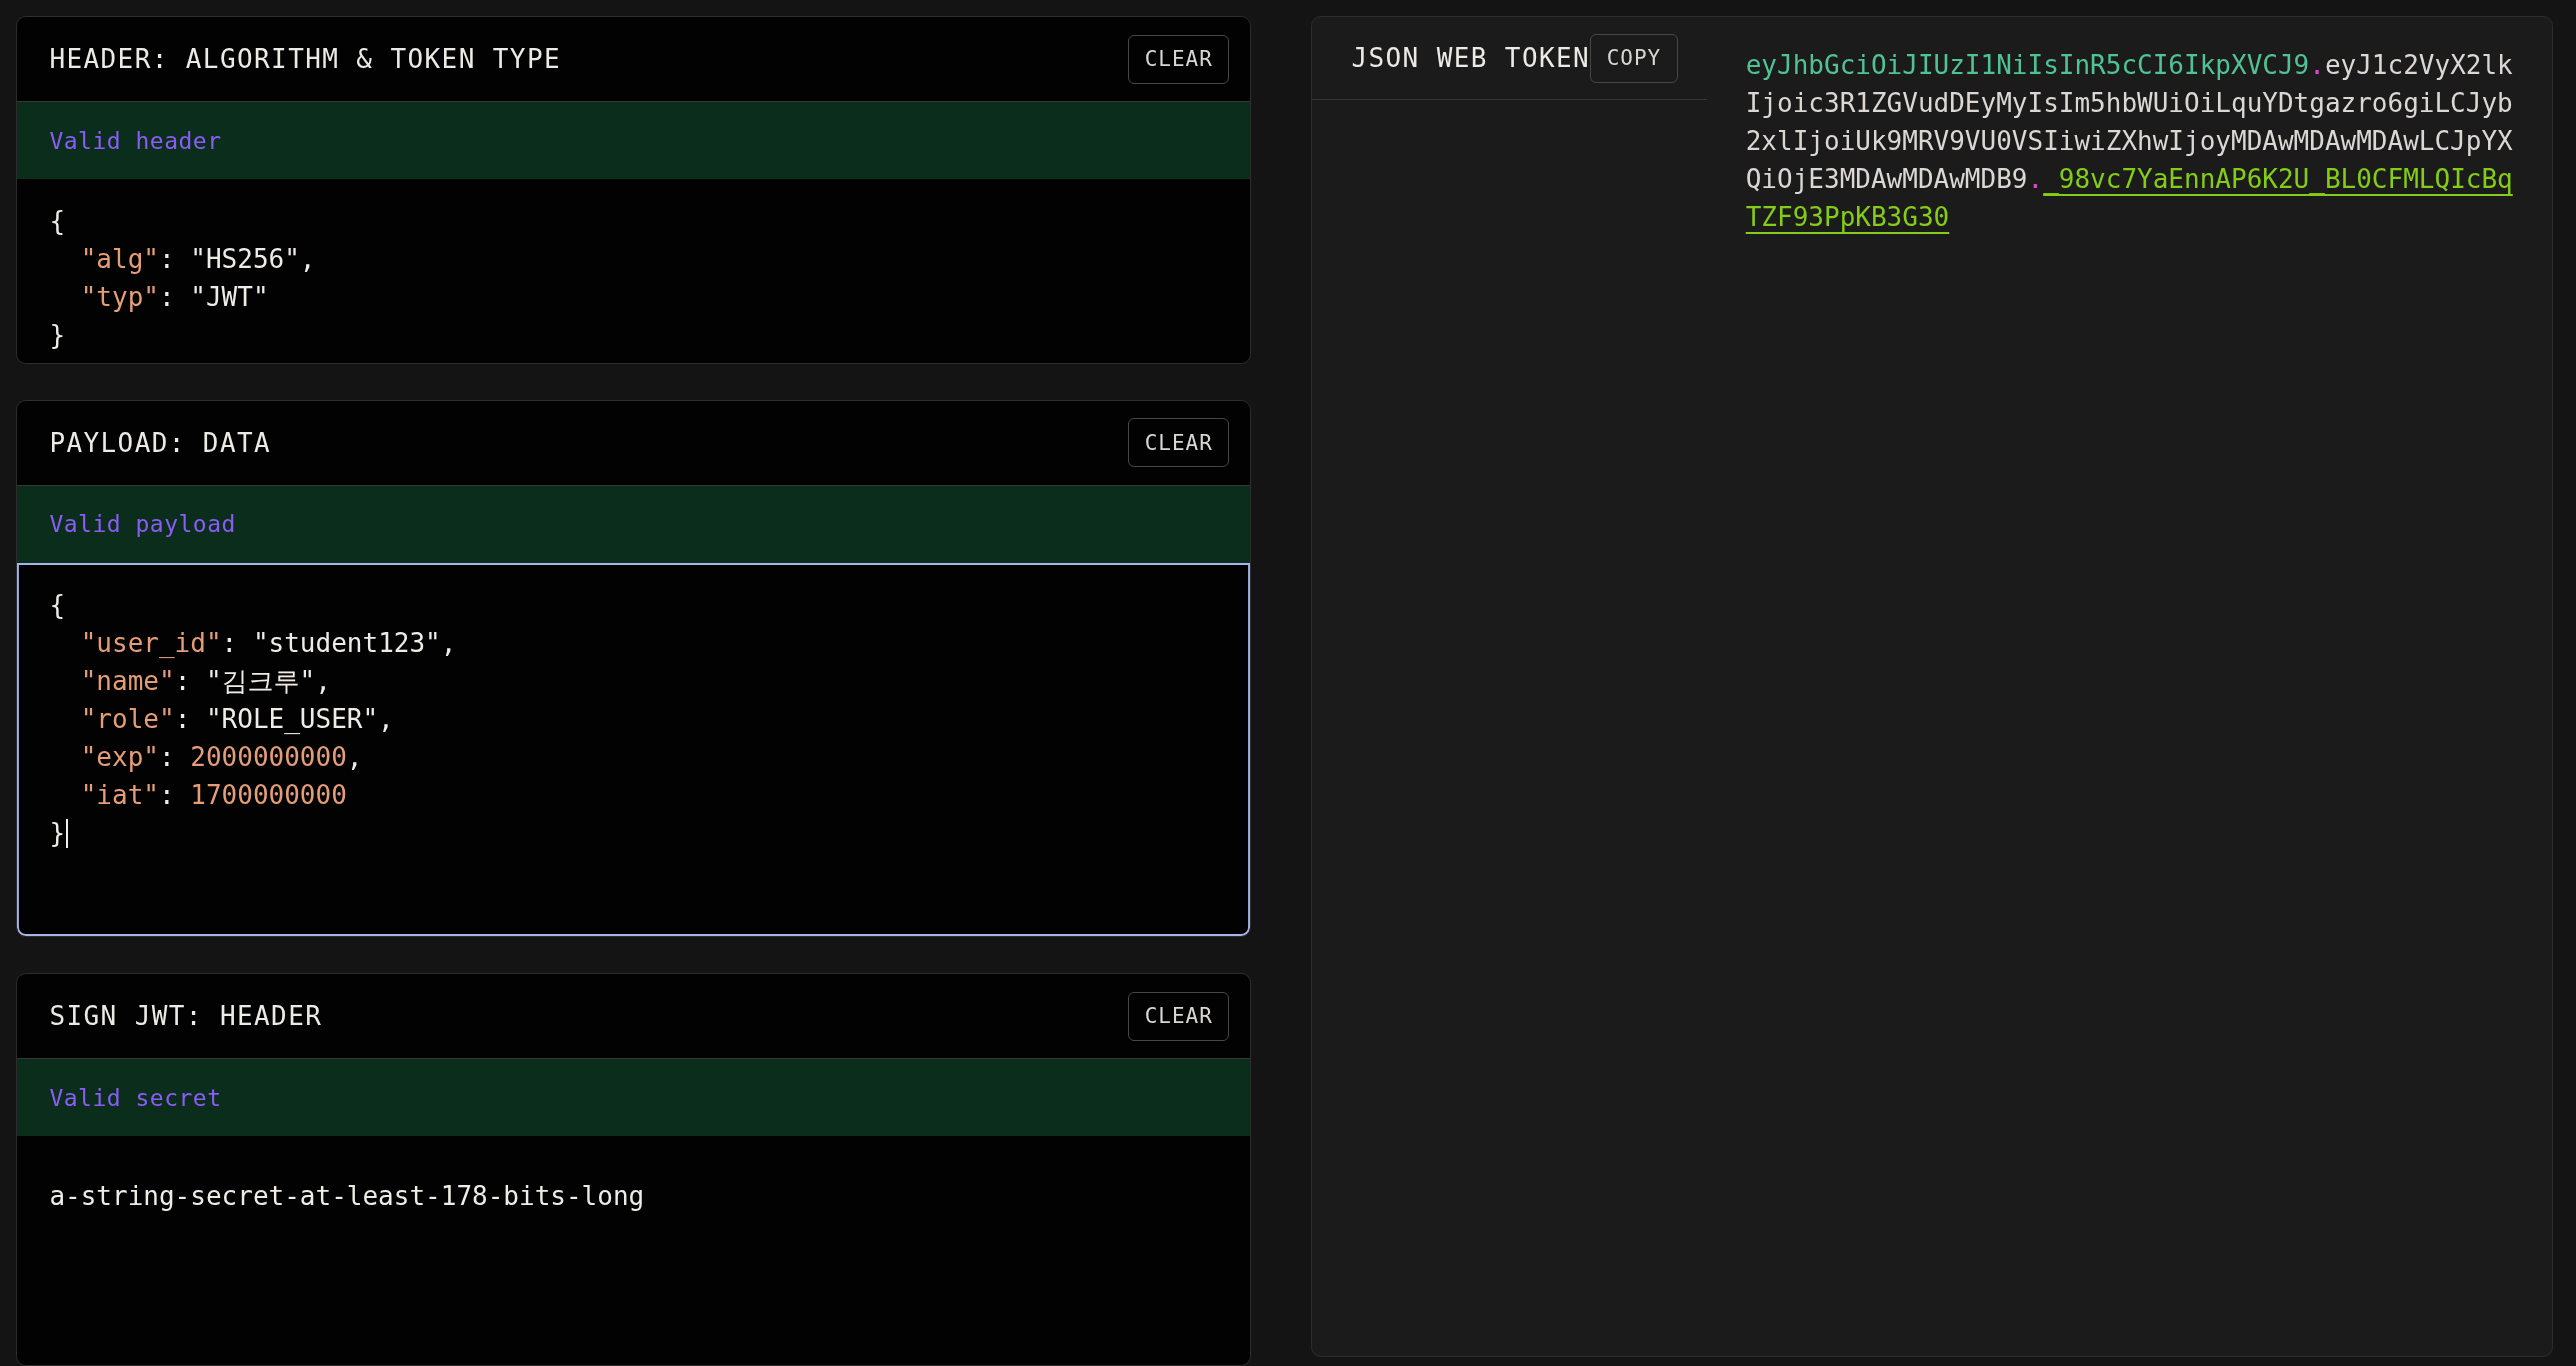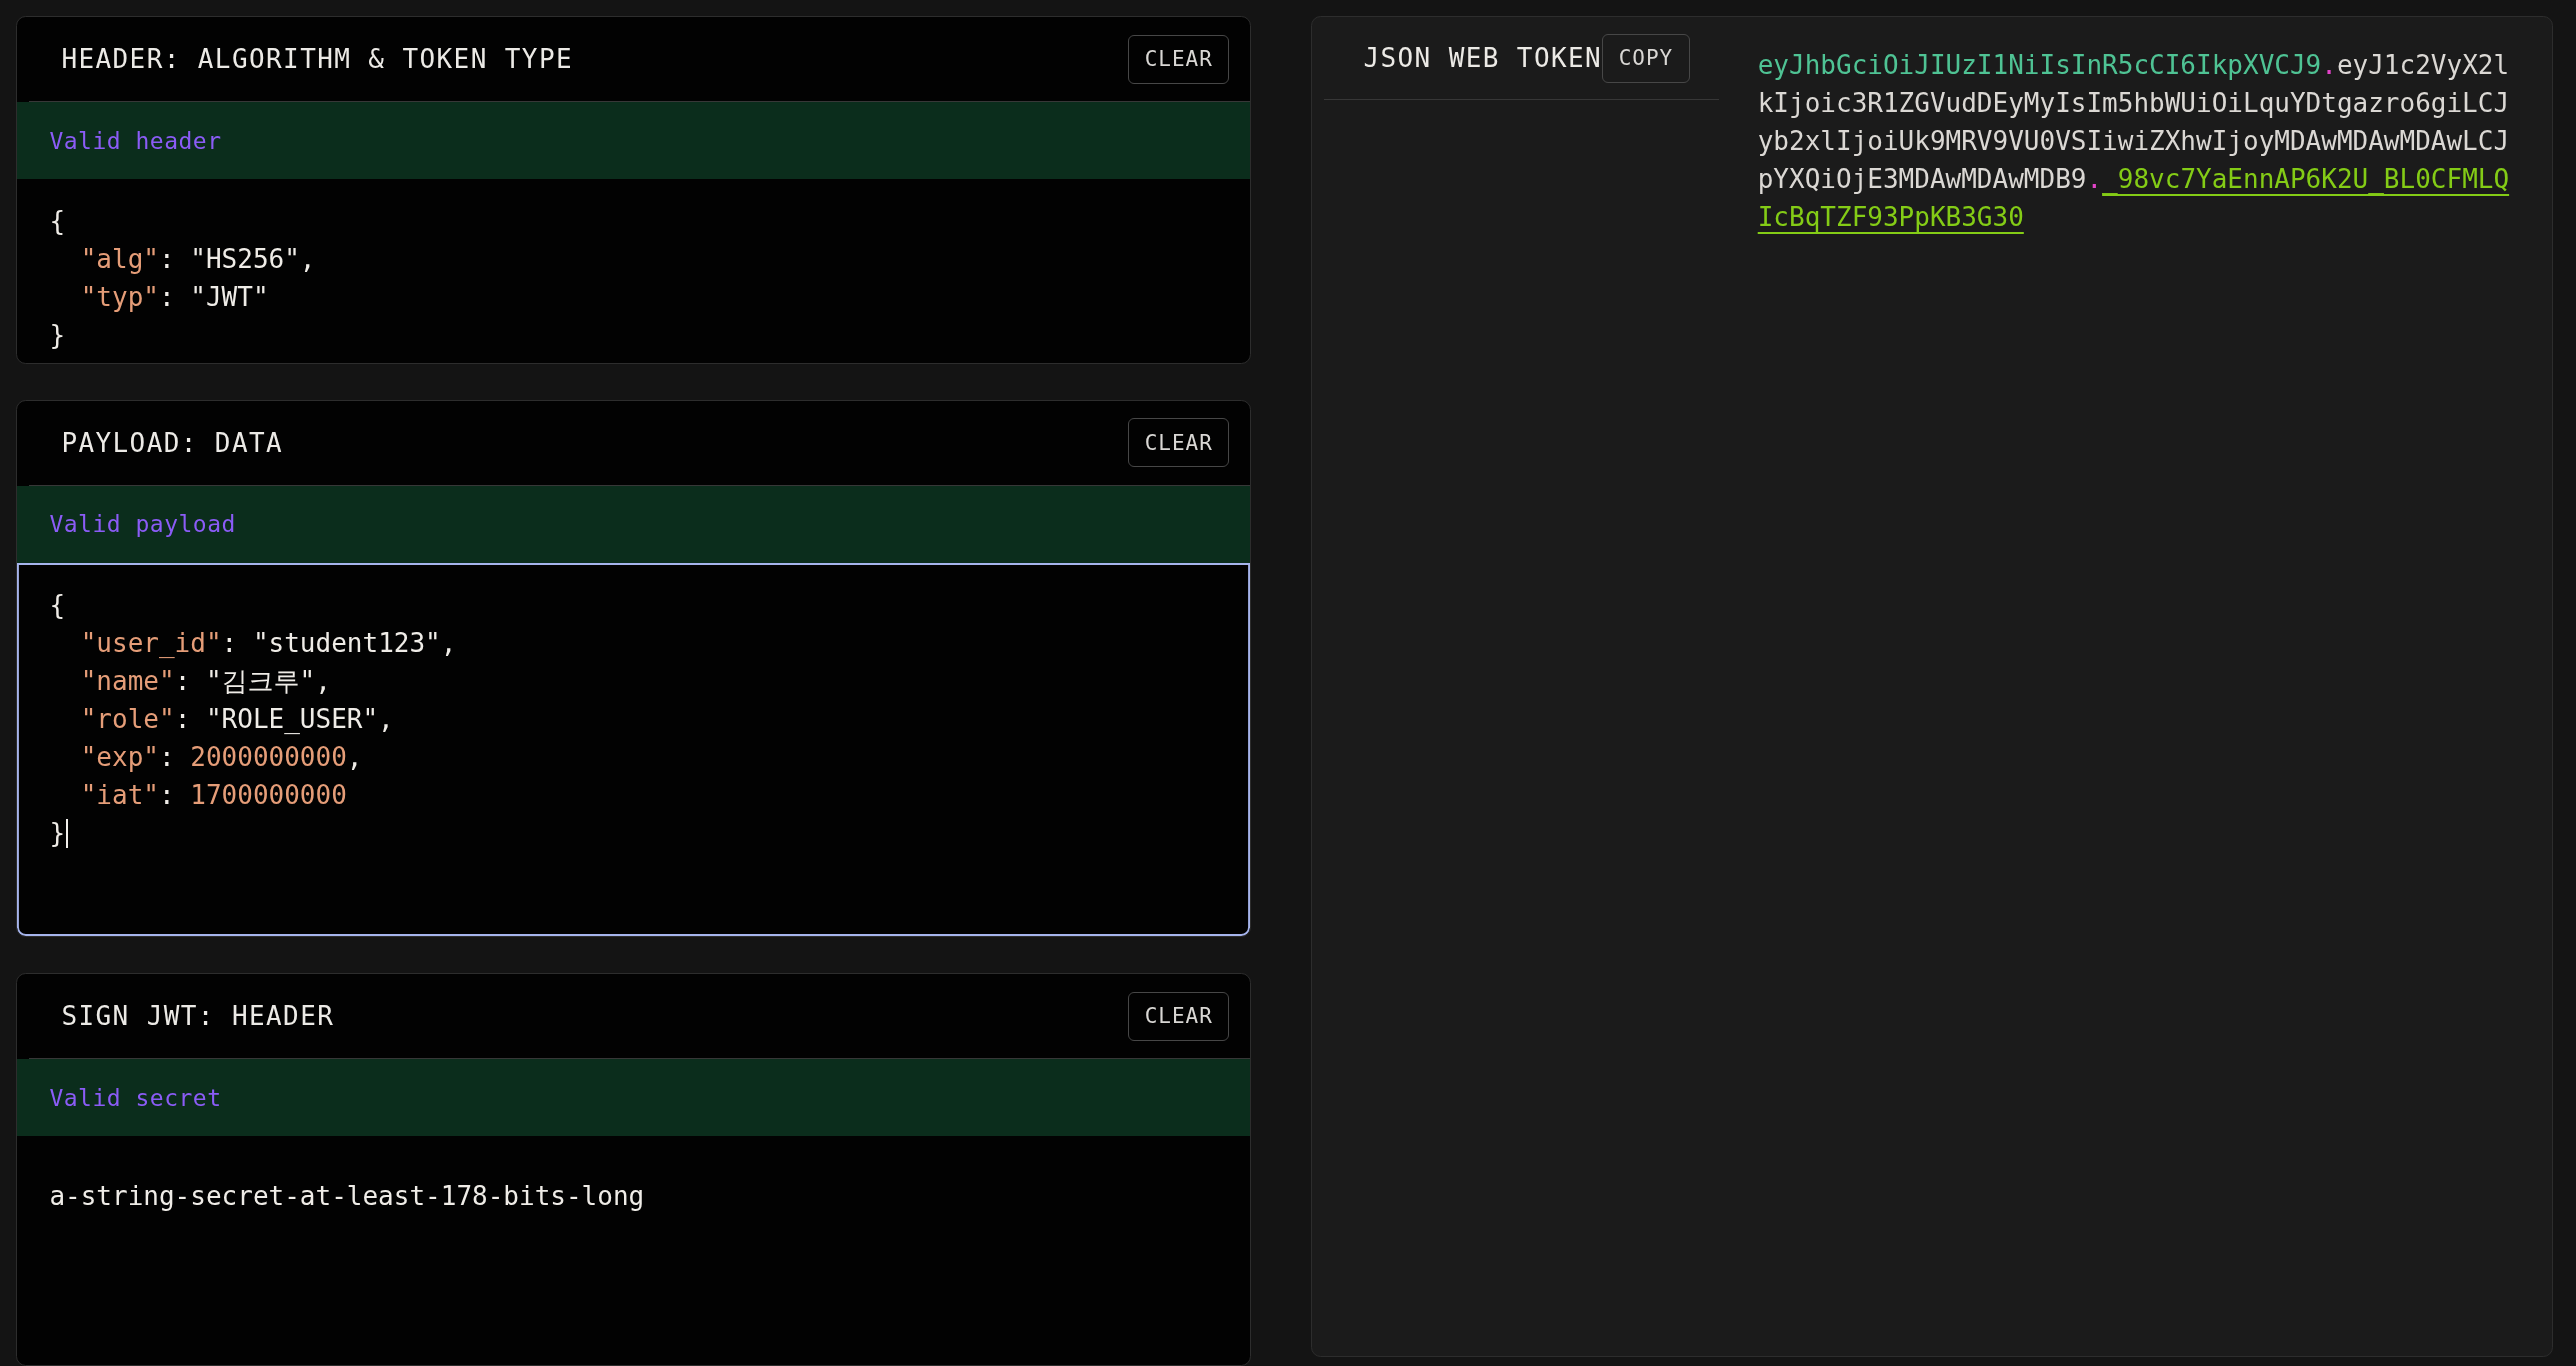--- a/index.html
+++ b/index.html
@@ -19,21 +19,20 @@
     border: 1px solid #2d2d2d;
     border-radius: 9.7px;
     overflow: hidden;
     display: flex; flex-direction: column;
   }
   .panel-titlebar {
     flex: none; height: 85px;
     display: flex; align-items: center; justify-content: space-between;
     padding: 0 21px 0 32px;
     border-bottom: 1.9px solid #373737;
-    margin-left: 12px;
   }
   .panel-title {
     margin: 0; font-weight: 400;
     font-size: 26px; letter-spacing: 1.4px;
     color: #eceae6;
   }
   .btn {
     background: transparent;
     border: 1.9px solid #474747;
     border-radius: 6px;

